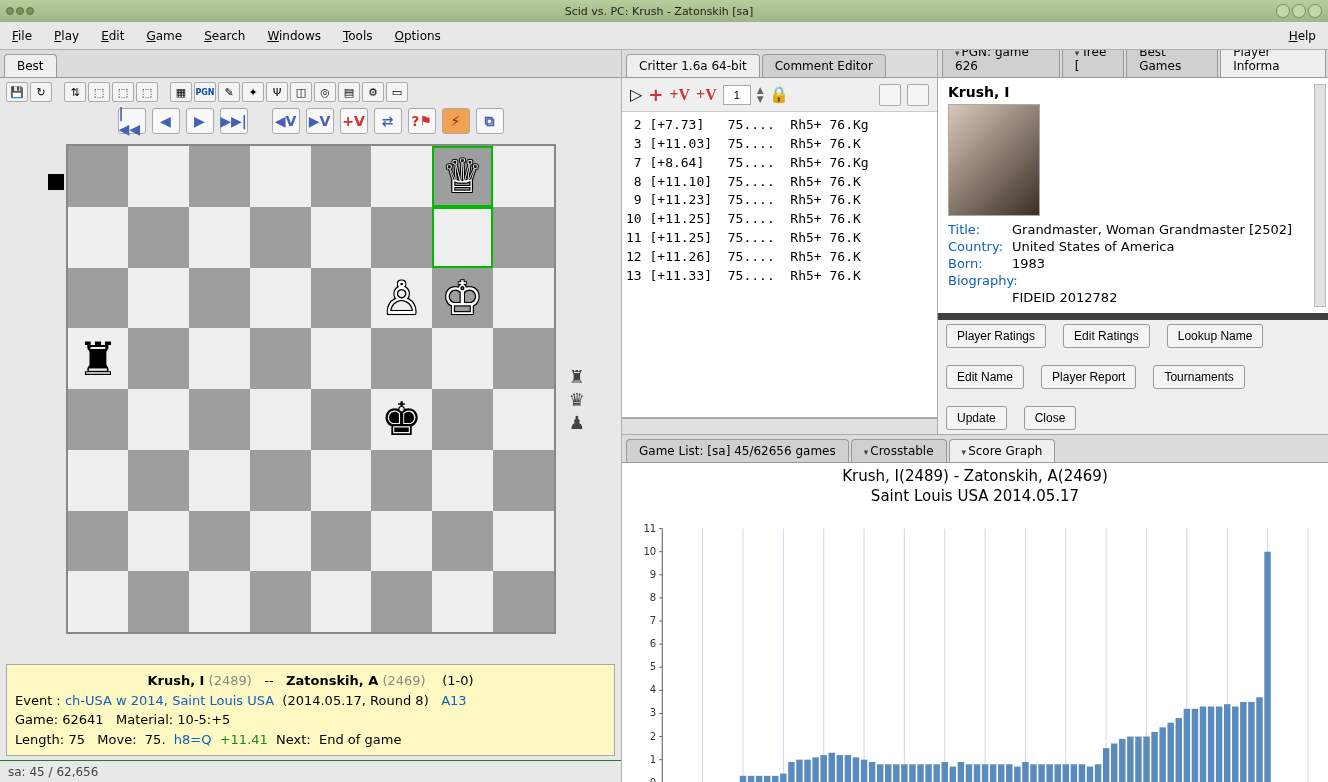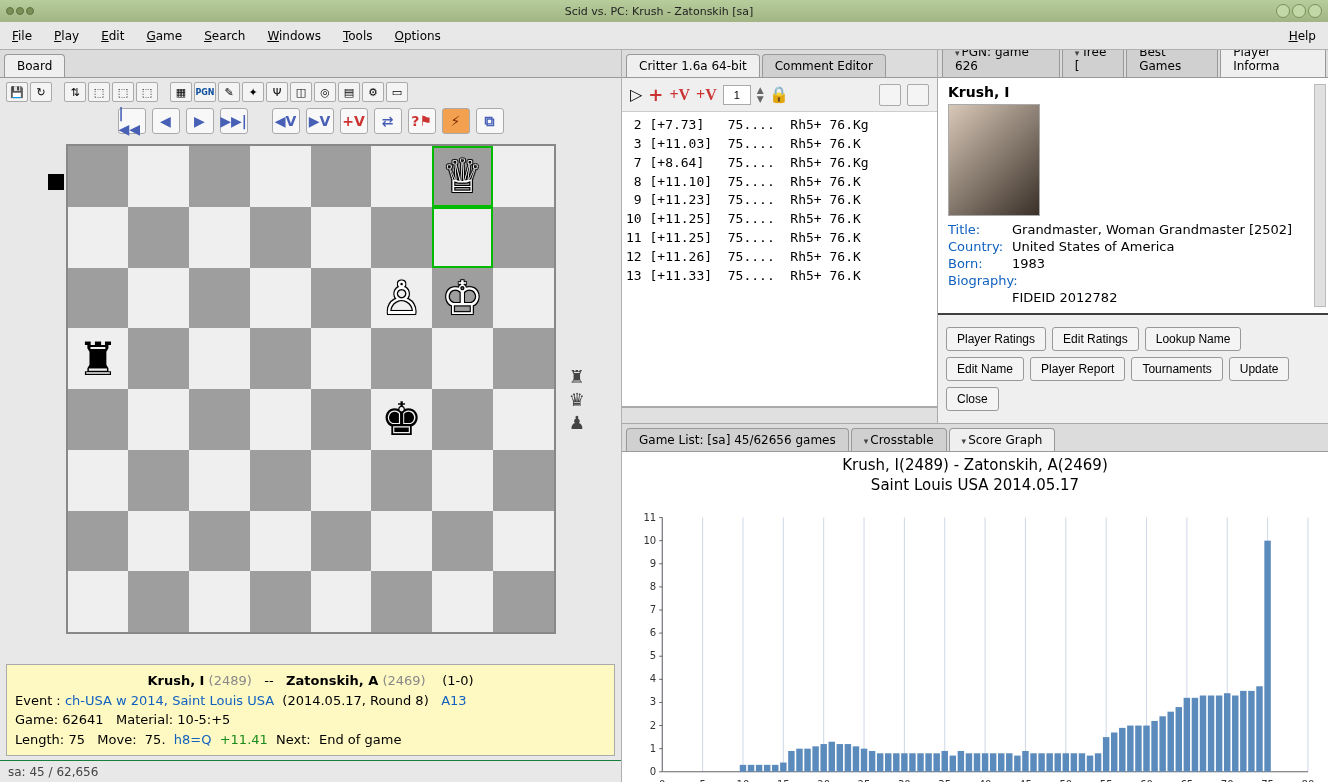--- a/index.html
+++ b/index.html
@@ -55,21 +55,21 @@
 .englines .ln { display: flex; }
 .engscroll { height: 16px; background: #e0e0e0; border-top: 1px solid #aaa; }
 .playerpane { flex: 1; display: flex; flex-direction: column; min-width: 0; }
 .ptabs { display: flex; height: 28px; background: #dcdcdc; border-bottom: 1px solid #999; align-items: end; padding-left: 4px; overflow: hidden; }
 .pbody { flex: 1; padding: 6px 10px; background: #fff; overflow: hidden; position: relative; }
 .pbody .pname { font-weight: bold; font-size: 14px; margin-bottom: 4px; }
 .pbody .photo { width: 92px; height: 112px; background: linear-gradient(135deg, #d8c8b8 0%, #3a3028 100%); border: 1px solid #aaa; margin-bottom: 6px; display: flex; align-items: center; justify-content: center; color: #fff; font-size: 10px; }
 .pbody .row { display: flex; margin-bottom: 2px; font-size: 13px; }
 .pbody .lbl { color: #1060c0; width: 64px; }
 .pbody .scrollv { position: absolute; right: 2px; top: 6px; bottom: 6px; width: 12px; background: #e0e0e0; border: 1px solid #bbb; }
-.pbtns { padding: 12px 8px; display: flex; flex-wrap: wrap; gap: 6px; background: #efefef; border-top: 2px solid #404040; }
+.pbtns { padding: 4px 8px; display: flex; flex-wrap: wrap; gap: 17px; background: #efefef; border-top: 7px solid #404040; }
 .pbtns button { padding: 4px 10px; border: 1px solid #999; border-radius: 3px; background: #f4f4f4; font-size: 12px; cursor: pointer; }
 .lowerright { flex: 1; display: flex; flex-direction: column; min-width: 0; }
 .lrtabs { display: flex; height: 28px; background: #dcdcdc; border-bottom: 1px solid #999; align-items: end; padding-left: 4px; }
 .chartarea { flex: 1; background: #fff; padding: 4px 10px 2px 10px; display: flex; flex-direction: column; }
 .charttitle { text-align: center; font-size: 15px; margin-bottom: 2px; }
 .chartsub { text-align: center; font-size: 15px; margin-bottom: 16px; }
 .chartbox { flex: 1; position: relative; border: 0; }
 svg.chart { width: 100%; height: 100%; }
 </style>
 </head>
@@ -98,21 +98,21 @@
   <div class="menu"><span class="u">W</span>indows</div>
   <div class="menu"><span class="u">T</span>ools</div>
   <div class="menu"><span class="u">O</span>ptions</div>
   <div class="spacer"></div>
   <div class="menu"><span class="u">H</span>elp</div>
 </div>
 
 <div class="workspace">
   <div class="leftcol">
     <div class="tabbar">
-      <div class="tab">Board</div>
+      <div class="tab">Best</div>
     </div>
     <div class="toolbar">
       <div class="tbtn">💾</div>
       <div class="tbtn">↻</div>
       <div class="tsep"></div>
       <div class="tbtn">⇅</div>
       <div class="tbtn">⬚</div>
       <div class="tbtn">⬚</div>
       <div class="tbtn">⬚</div>
       <div class="tsep"></div>

